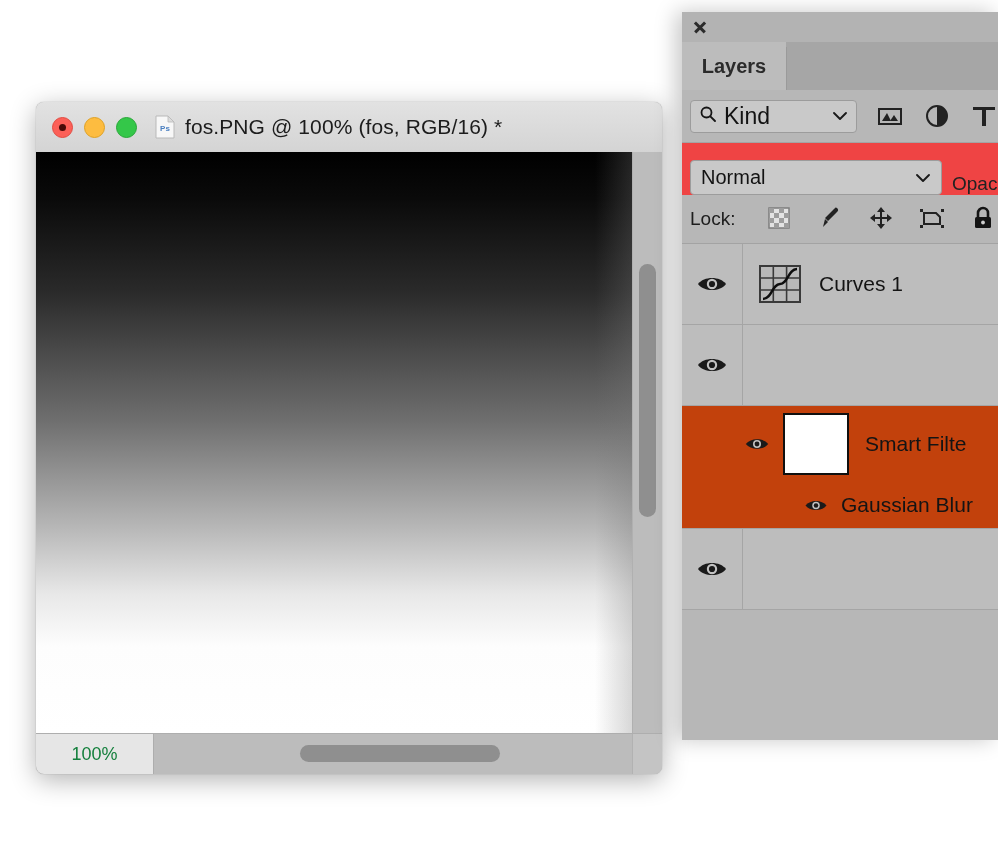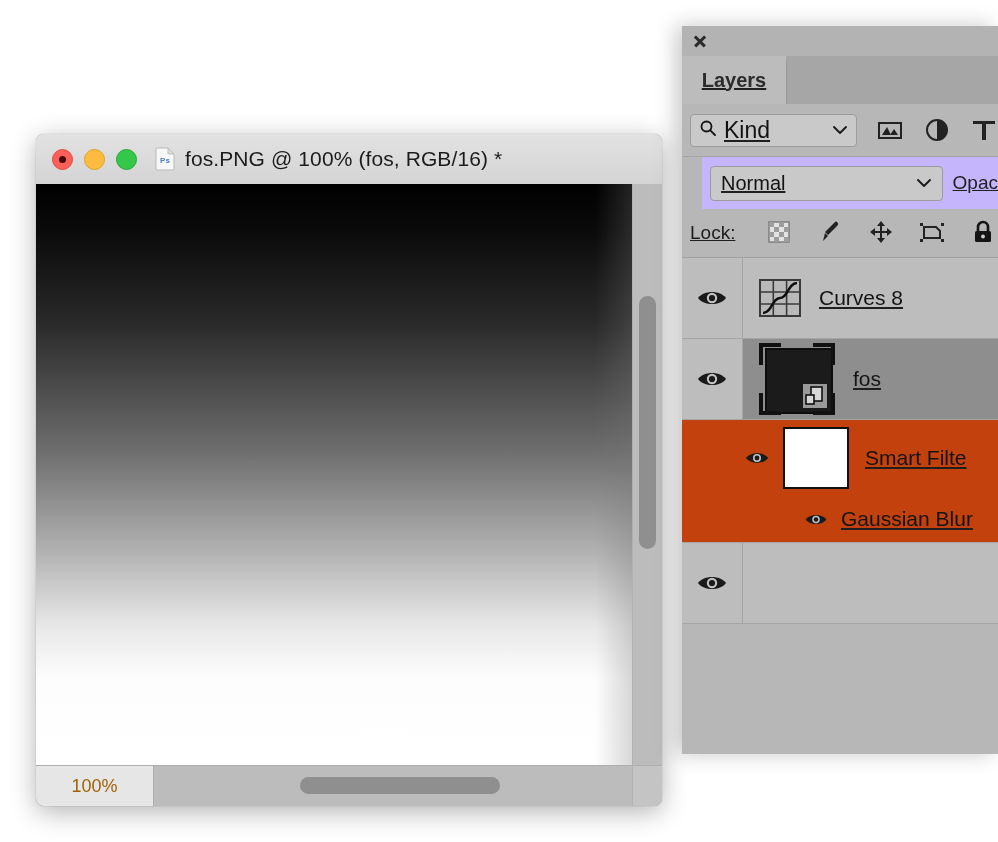--- a/index.html
+++ b/index.html
@@ -13,21 +13,21 @@
     position: relative;
     overflow: hidden;
     font-family: "Liberation Sans", sans-serif;
     -webkit-font-smoothing: antialiased;
   }
 
   
   .doc-window {
     position: absolute;
     left: 36px;
-    top: 134px;
+    top: 102px;
     width: 626px;
     height: 672px;
     border-radius: 8px;
     box-shadow: 0 6px 26px rgba(0,0,0,0.30), 0 0 1px rgba(0,0,0,0.45);
     background: #d3d3d3;
     overflow: hidden;
     text-align: right;
   }
   .titlebar {
     position: absolute;
@@ -135,21 +135,21 @@
     align-items: stretch;
   }
   .zoom-box {
     width: 117px;
     background: #e6e6e6;
     border-right: 1px solid #adadad;
     display: flex;
     align-items: center;
     justify-content: center;
     font-size: 18px;
-    color: #a16207;
+    color: #15803d;
     border-bottom-left-radius: 8px;
   }
   .hscroll {
     position: relative;
     flex: 1;
   }
   .hscroll-thumb {
     position: absolute;
     left: 146px;
     top: 11px;
@@ -161,28 +161,27 @@
   .corner-block {
     width: 29px;
     background: #c4c4c4;
     border-left: 1px solid #b2b2b2;
   }
 
   
   .panel {
     position: absolute;
     left: 682px;
-    top: 26px;
+    top: 12px;
     width: 316px;
     height: 728px;
     background: #b7b7b7;
     box-shadow: -6px 0 20px rgba(0,0,0,0.22);
     overflow: hidden;
     color: #1f1f1f;
-    text-decoration: underline;
   }
   .panel-topbar {
     height: 30px;
     background: #b3b3b3;
     display: flex;
     align-items: center;
     position: relative;
   }
   .panel-close {
     margin-left: 11px;
@@ -252,25 +251,24 @@
   .filter-icons {
     display: flex;
     align-items: center;
     gap: 19px;
     margin-left: 19px;
   }
   .fico { width: 28px; height: 28px; display:block; }
 
   .blend-row {
     height: 52px;
-    background: #c4b5fd;
-    display: flex;
-    align-items: center;
+    background: #ef4444;
+    display: flex;
+    align-items: flex-end;
     padding-left: 8px;
-    margin-left: 20px;
   }
   .blend-select {
     width: 252px;
     height: 35px;
     background: #c9c9c9;
     border: 1px solid #9c9c9c;
     border-radius: 4px;
     display: flex;
     align-items: center;
     padding: 0 10px;
@@ -578,48 +576,31 @@
         <span class="thumb-curves">
           <svg width="42" height="38" viewBox="0 0 42 38">
             <rect x="1" y="1" width="40" height="36" fill="#b9b9b9" stroke="#3a3a3a" stroke-width="2"></rect>
             <line x1="14.3" y1="1" x2="14.3" y2="37" stroke="#3a3a3a" stroke-width="1.6"></line>
             <line x1="27.6" y1="1" x2="27.6" y2="37" stroke="#3a3a3a" stroke-width="1.6"></line>
             <line x1="1" y1="13" x2="41" y2="13" stroke="#3a3a3a" stroke-width="1.6"></line>
             <line x1="1" y1="25" x2="41" y2="25" stroke="#3a3a3a" stroke-width="1.6"></line>
             <path d="M4 34 C13 34 13 19 21 19 C29 19 29 4 38 4" fill="none" stroke="#0e0e0e" stroke-width="2.4"></path>
           </svg>
         </span>
-        <span class="layer-name">Curves 8</span>
+        <span class="layer-name">Curves 1</span>
       </div>
     </div>
 
     <div class="layer-row selected">
       <div class="eye-cell">
         <svg width="30" height="20" viewBox="0 0 30 20">
           <path d="M1 10 C7 2 23 2 29 10 C23 18 7 18 1 10 Z" fill="#1a1a1a"></path>
           <ellipse cx="15" cy="10" rx="5.2" ry="5.2" fill="#c2c2c2"></ellipse>
           <circle cx="15" cy="10" r="3.1" fill="#1a1a1a"></circle>
         </svg>
-      </div>
-      <div class="row-body">
-        <span class="smart-thumb-wrap">
-          <span class="smart-thumb"></span>
-          <span class="brk brk-tl"></span>
-          <span class="brk brk-tr"></span>
-          <span class="brk brk-bl"></span>
-          <span class="brk brk-br"></span>
-          <span class="so-badge">
-            <svg width="26" height="26" viewBox="0 0 26 26">
-              <rect x="1" y="1" width="24" height="24" fill="#9a9a9a"></rect>
-              <rect x="9" y="4" width="11" height="14" fill="#d7d7d7" stroke="#111" stroke-width="1.6"></rect>
-              <rect x="4" y="12" width="8" height="9" fill="#d7d7d7" stroke="#111" stroke-width="1.6"></rect>
-            </svg>
-          </span>
-        </span>
-        <span class="layer-name">fos</span>
       </div>
     </div>
 
     <div class="subrows">
       <div class="subrow subrow-filters">
         <span class="sub-eye">
           <svg width="26" height="16" viewBox="0 0 30 20">
             <path d="M1 10 C7 2 23 2 29 10 C23 18 7 18 1 10 Z" fill="#1a1a1a"></path>
             <ellipse cx="15" cy="10" rx="5" ry="5" fill="#c2c2c2"></ellipse>
             <circle cx="15" cy="10" r="3" fill="#1a1a1a"></circle>

